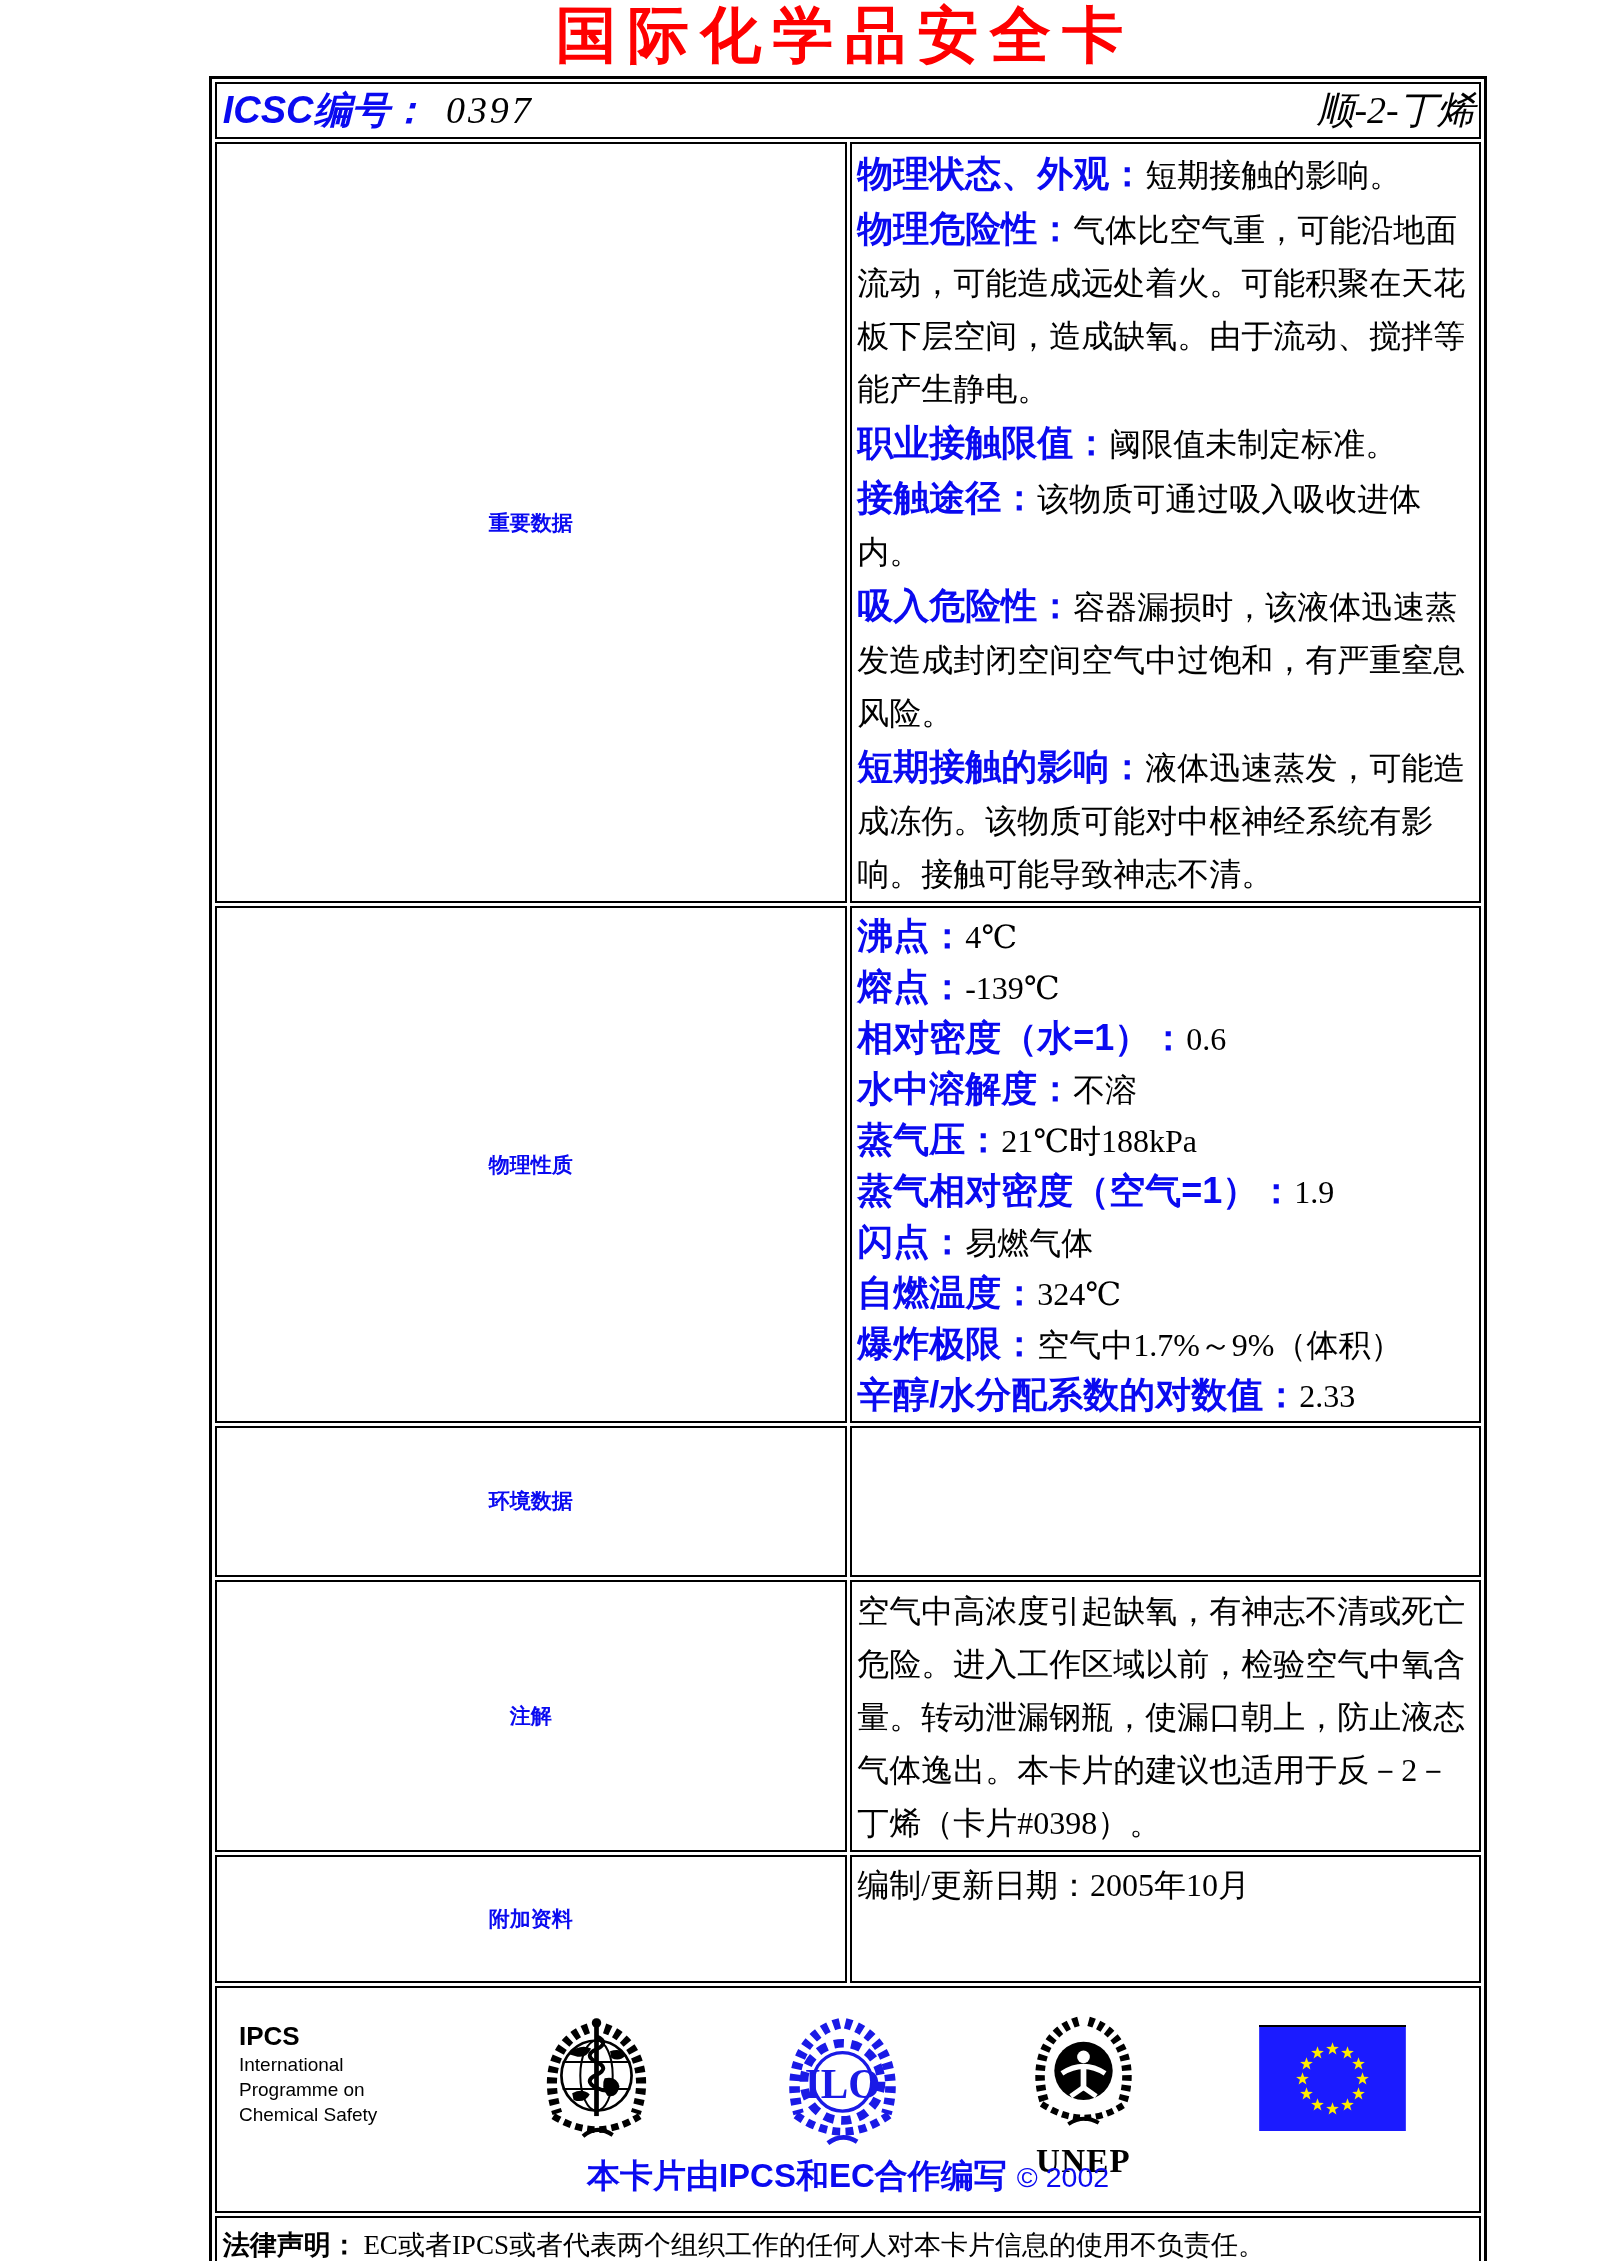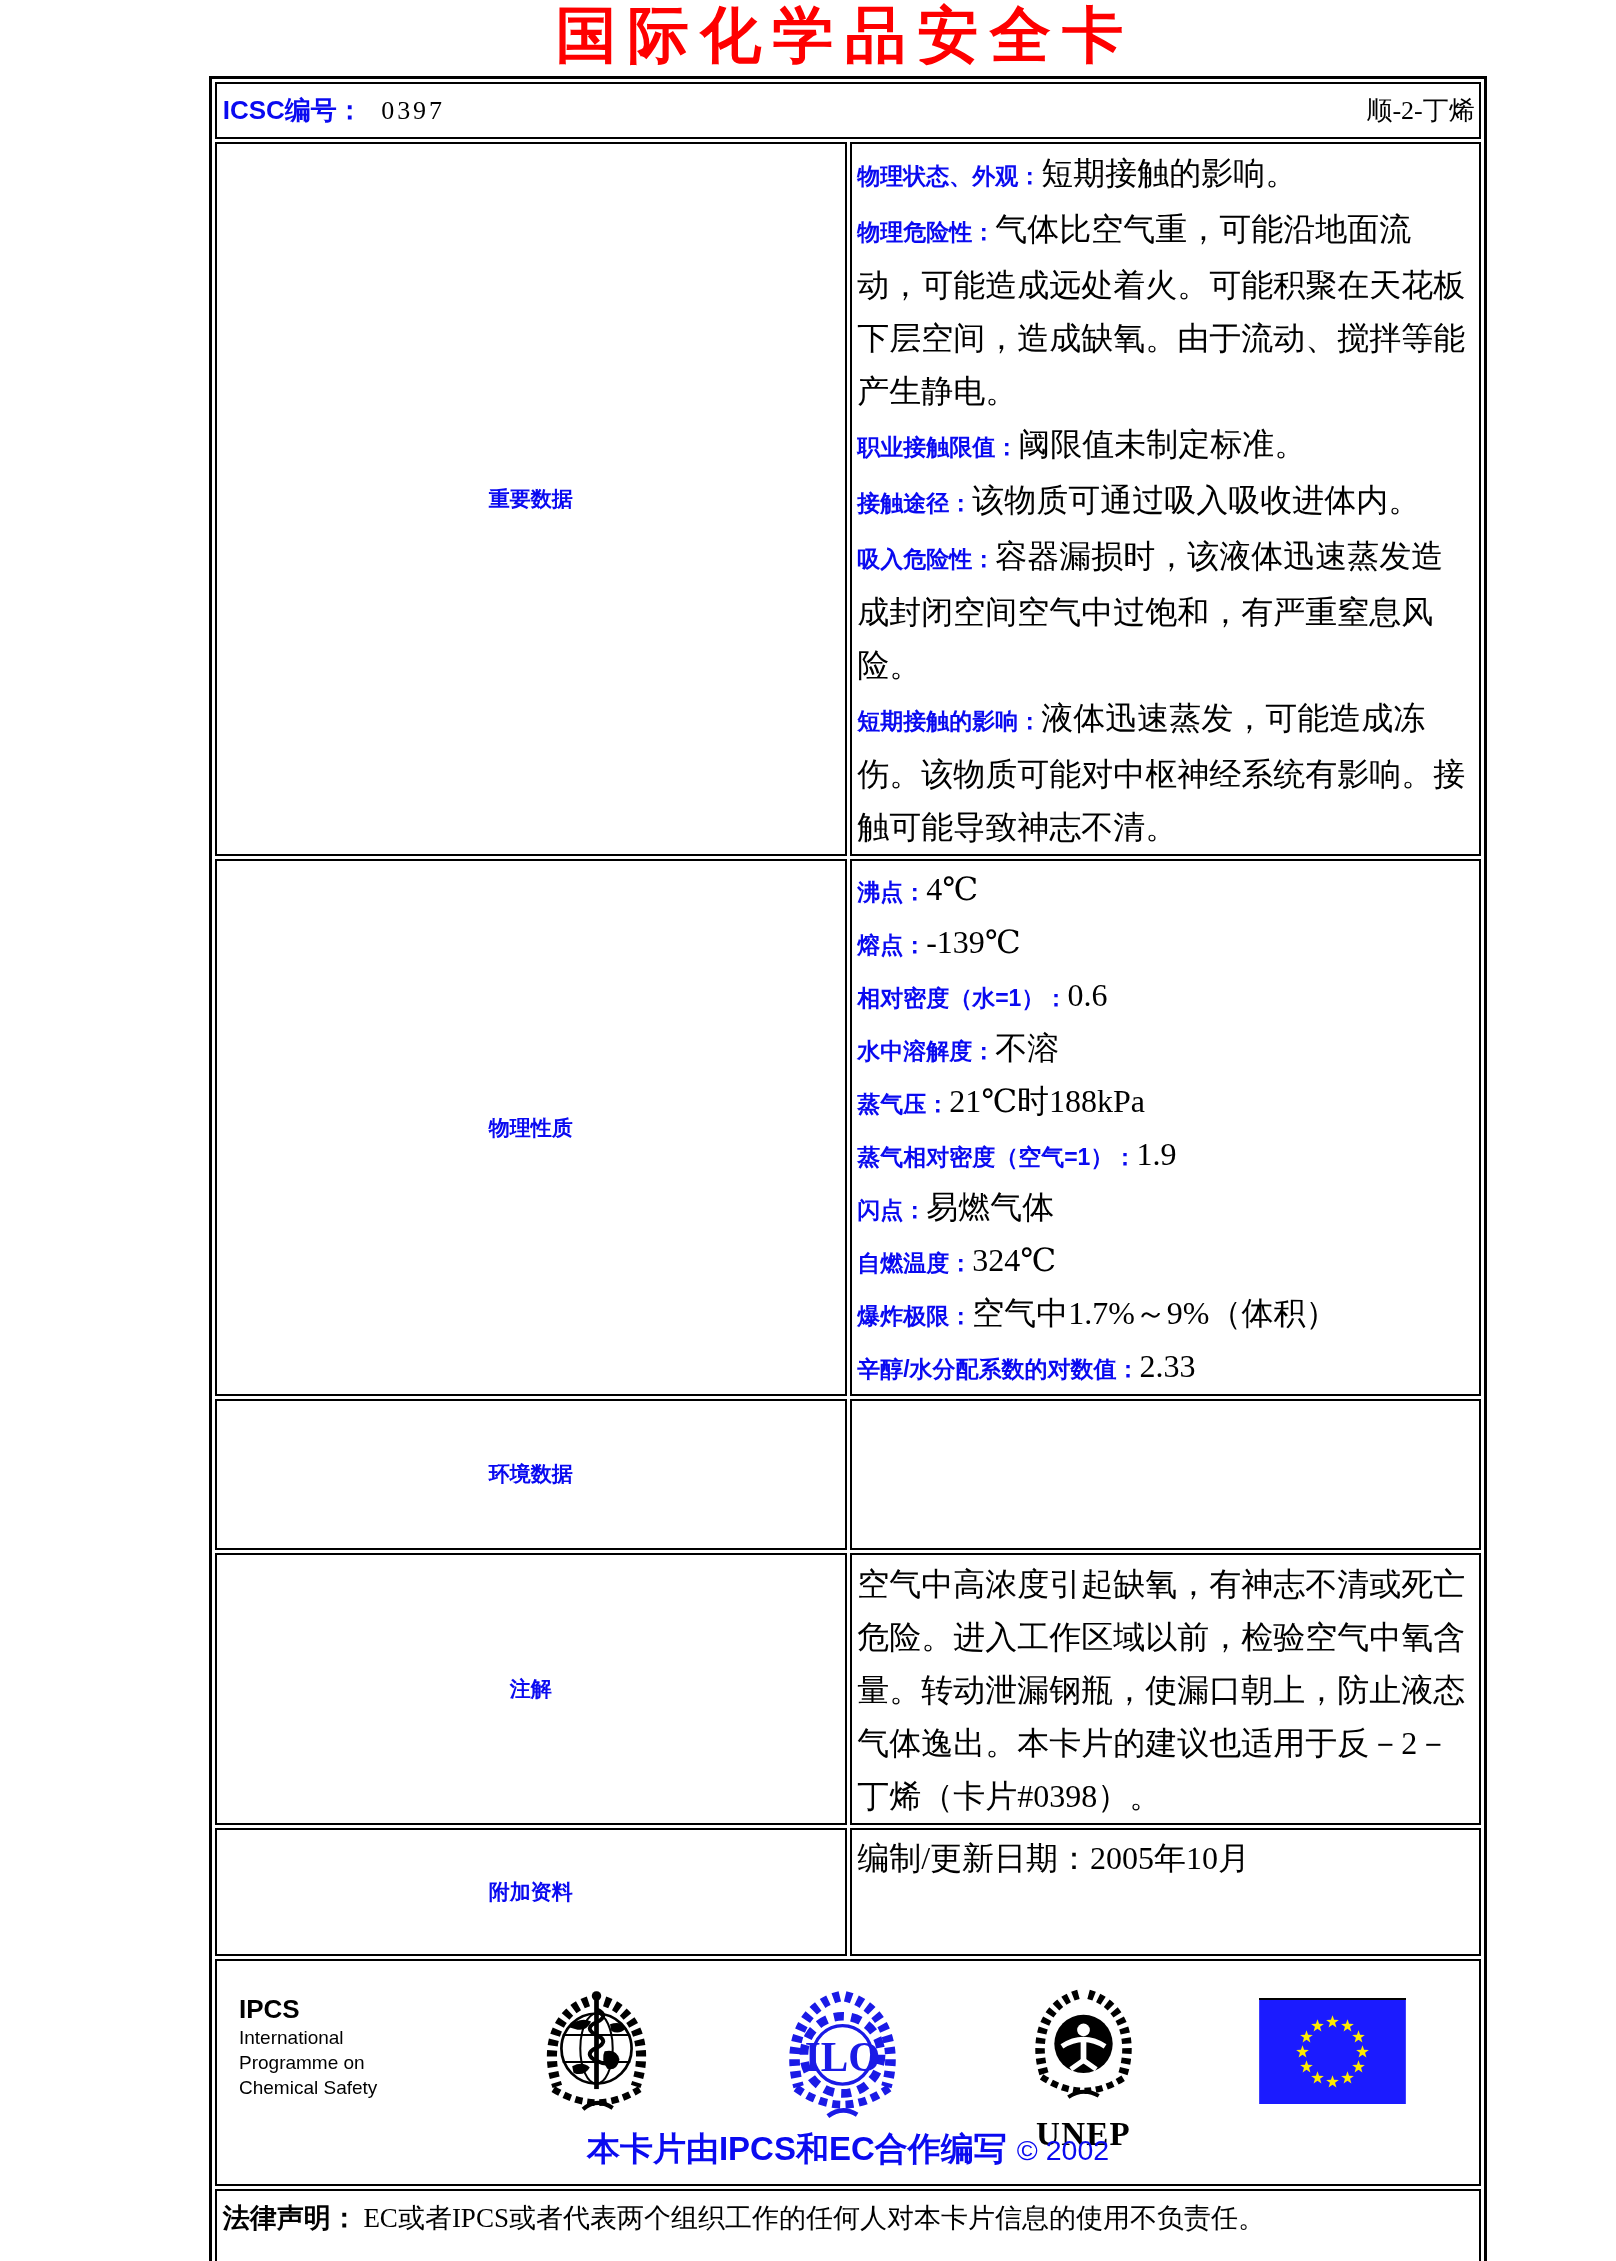--- a/index.html
+++ b/index.html
@@ -37,21 +37,22 @@
     border-collapse: separate;
     border-spacing: 3.6px;
     background: #ffffff;
   }
   td { border: 2.1px solid #000000; vertical-align: top; background: #ffffff; }
 
   td.header-cell {
     height: 53px;
     vertical-align: middle;
     padding: 0 4.3px 0 5.7px;
-    font-size: 26px;
+    font-size: 38px;
+    font-style: italic;
   }
   .hdr-flex { display: flex; justify-content: space-between; align-items: center; }
   .blue-label {
     color: #0a0af0;
     font-family: "Liberation Sans", "DejaVu Sans", sans-serif;
     font-weight: bold;
   }
   .hdr-num { color: #000; margin-left: 18.5px; letter-spacing: 2.9px; }
   .hdr-right { color: #000; }
 
@@ -68,21 +69,21 @@
     padding: 2.9px 4.3px 0 5.7px;
     font-size: 32px;
     color: #000;
   }
   td.content-imp   { height: 548px; line-height: 53px; }
   td.content-phys  { height: 502px; line-height: 50px; }
   td.content-env   { height: 144px; }
   td.content-notes { height: 147px; line-height: 53px; }
   td.content-addl  { height: 121px; line-height: 50px; }
   .item { display: block; }
-  .item .blue-label { font-size: 23px; }
+  .item .blue-label { font-size: 36px; }
   .body-text { color: #000; }
 
   td.logos-cell { height: 187px; vertical-align: top; padding: 12px; }
   .logos-flex {
     display: flex;
     justify-content: space-between;
     align-items: flex-start;
     padding: 10px 61px 0 10px;
     height: 140px;
   }

